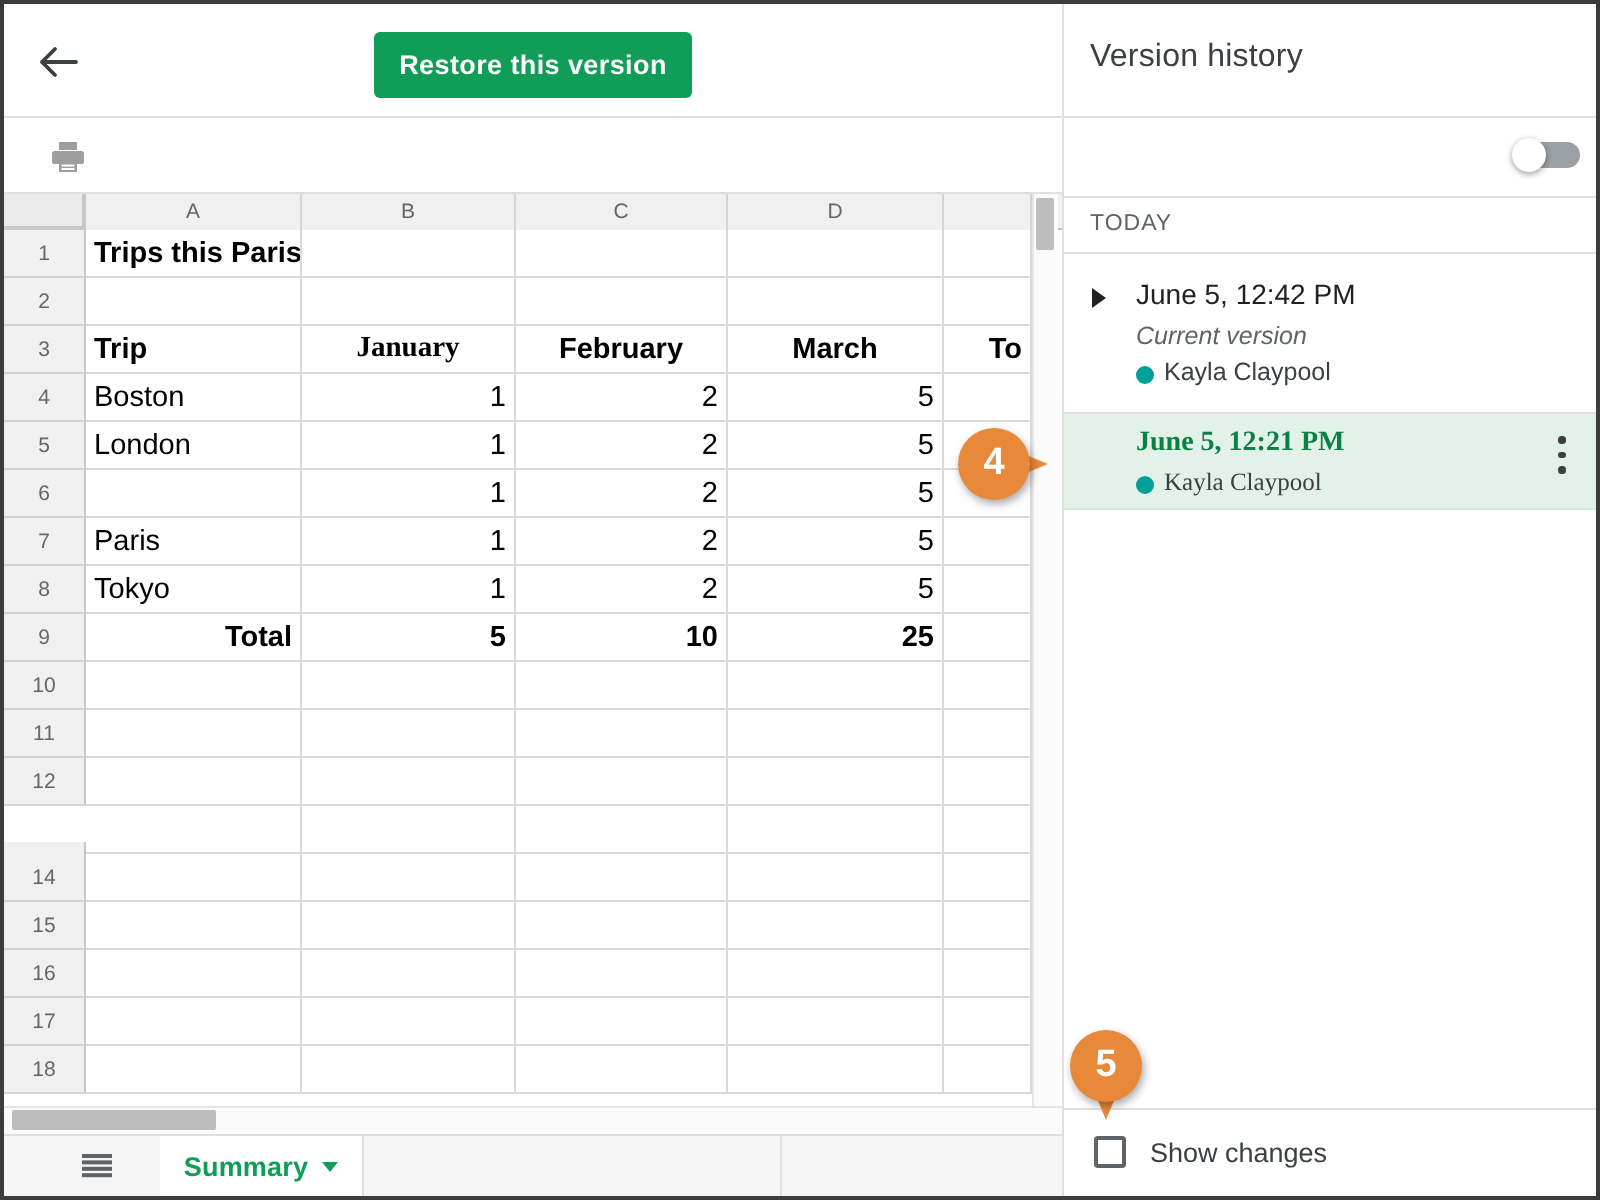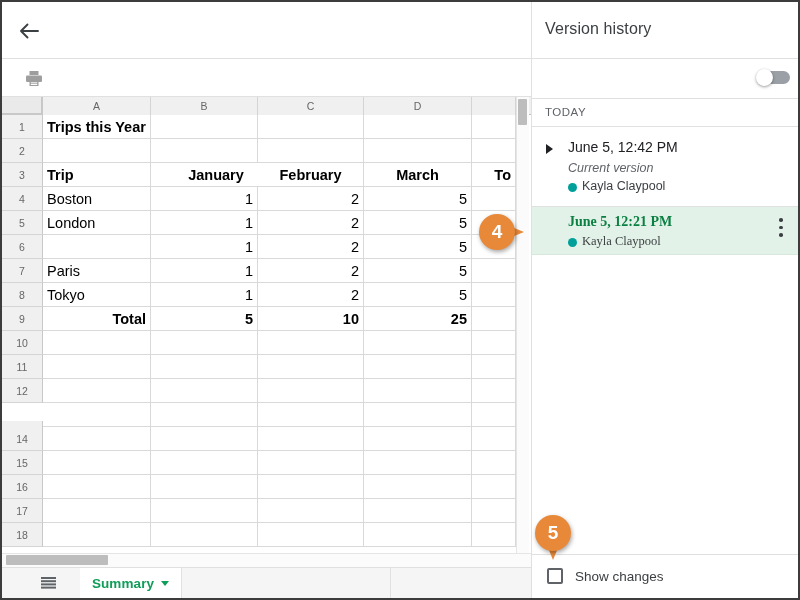--- a/index.html
+++ b/index.html
@@ -436,20 +436,21 @@
 <body>
 
 <div id="screen">
 
   <div class="topbar">
     <div class="back-arrow">
       <svg width="26" height="26" viewBox="0 0 26 26" aria-hidden="true">
         <path d="M22 13 H5 M11.5 6.5 L5 13 L11.5 19.5" fill="none" stroke="#3c4043" stroke-width="1.9" stroke-linecap="round" stroke-linejoin="round"></path>
       </svg>
     </div>
+    <button class="restore-btn">Restore this version</button>
   </div>
 
   <div class="sheet-toolbar">
     <div class="print-icon">
       <svg width="18" height="17" viewBox="0 0 18 17" aria-hidden="true">
         <rect x="4.5" y="1" width="9" height="4" fill="#9e9e9e"></rect>
         <rect x="1" y="5.5" width="16" height="6.5" rx="1.3" fill="#9e9e9e"></rect>
         <rect x="4.5" y="11" width="9" height="5" fill="#9e9e9e"></rect>
         <rect x="5.8" y="12.3" width="6.4" height="1" fill="#ffffff"></rect>
         <rect x="5.8" y="14" width="6.4" height="1" fill="#ffffff"></rect>
@@ -571,23 +572,23 @@
         <div class="cell" style="left: 41px; top: 402px; width: 108px; height: 24px;"></div>
         <div class="cell" style="left: 149px; top: 402px; width: 107px; height: 24px;"></div>
         <div class="cell" style="left: 256px; top: 402px; width: 106px; height: 24px;"></div>
         <div class="cell" style="left: 362px; top: 402px; width: 108px; height: 24px;"></div>
         <div class="cell" style="left: 470px; top: 402px; width: 44px; height: 24px;"></div>
         <div class="cell" style="left: 41px; top: 426px; width: 108px; height: 24px;"></div>
         <div class="cell" style="left: 149px; top: 426px; width: 107px; height: 24px;"></div>
         <div class="cell" style="left: 256px; top: 426px; width: 106px; height: 24px;"></div>
         <div class="cell" style="left: 362px; top: 426px; width: 108px; height: 24px;"></div>
         <div class="cell" style="left: 470px; top: 426px; width: 44px; height: 24px;"></div>
-        <div class="cell b" style="left: 41px; top: 18px; width: 108px; height: 24px;">Trips this Year</div>
+        <div class="cell b" style="left: 41px; top: 18px; width: 108px; height: 24px;">Trips this Paris</div>
         <div class="cell b" style="left: 41px; top: 66px; width: 108px; height: 24px;">Trip</div>
-        <div class="cell b" style="justify-content: center; left: 161px; top: 66px; width: 107px; height: 24px;">January</div>
+        <div class="cell b" style="justify-content: center; left: 149px; top: 66px; width: 107px; height: 24px; font-family: Liberation Serif, serif;">January</div>
         <div class="cell b" style="justify-content: center; left: 256px; top: 66px; width: 106px; height: 24px;">February</div>
         <div class="cell b" style="justify-content: center; left: 362px; top: 66px; width: 108px; height: 24px;">March</div>
         <div class="cell b r" style="left: 470px; top: 66px; width: 44px; height: 24px;">To</div>
         <div class="cell" style="left: 41px; top: 90px; width: 108px; height: 24px;">Boston</div>
         <div class="cell r" style="left: 149px; top: 90px; width: 107px; height: 24px;">1</div>
         <div class="cell r" style="left: 256px; top: 90px; width: 106px; height: 24px;">2</div>
         <div class="cell r" style="left: 362px; top: 90px; width: 108px; height: 24px;">5</div>
         <div class="cell" style="left: 41px; top: 114px; width: 108px; height: 24px;">London</div>
         <div class="cell r" style="left: 149px; top: 114px; width: 107px; height: 24px;">1</div>
         <div class="cell r" style="left: 256px; top: 114px; width: 106px; height: 24px;">2</div>

